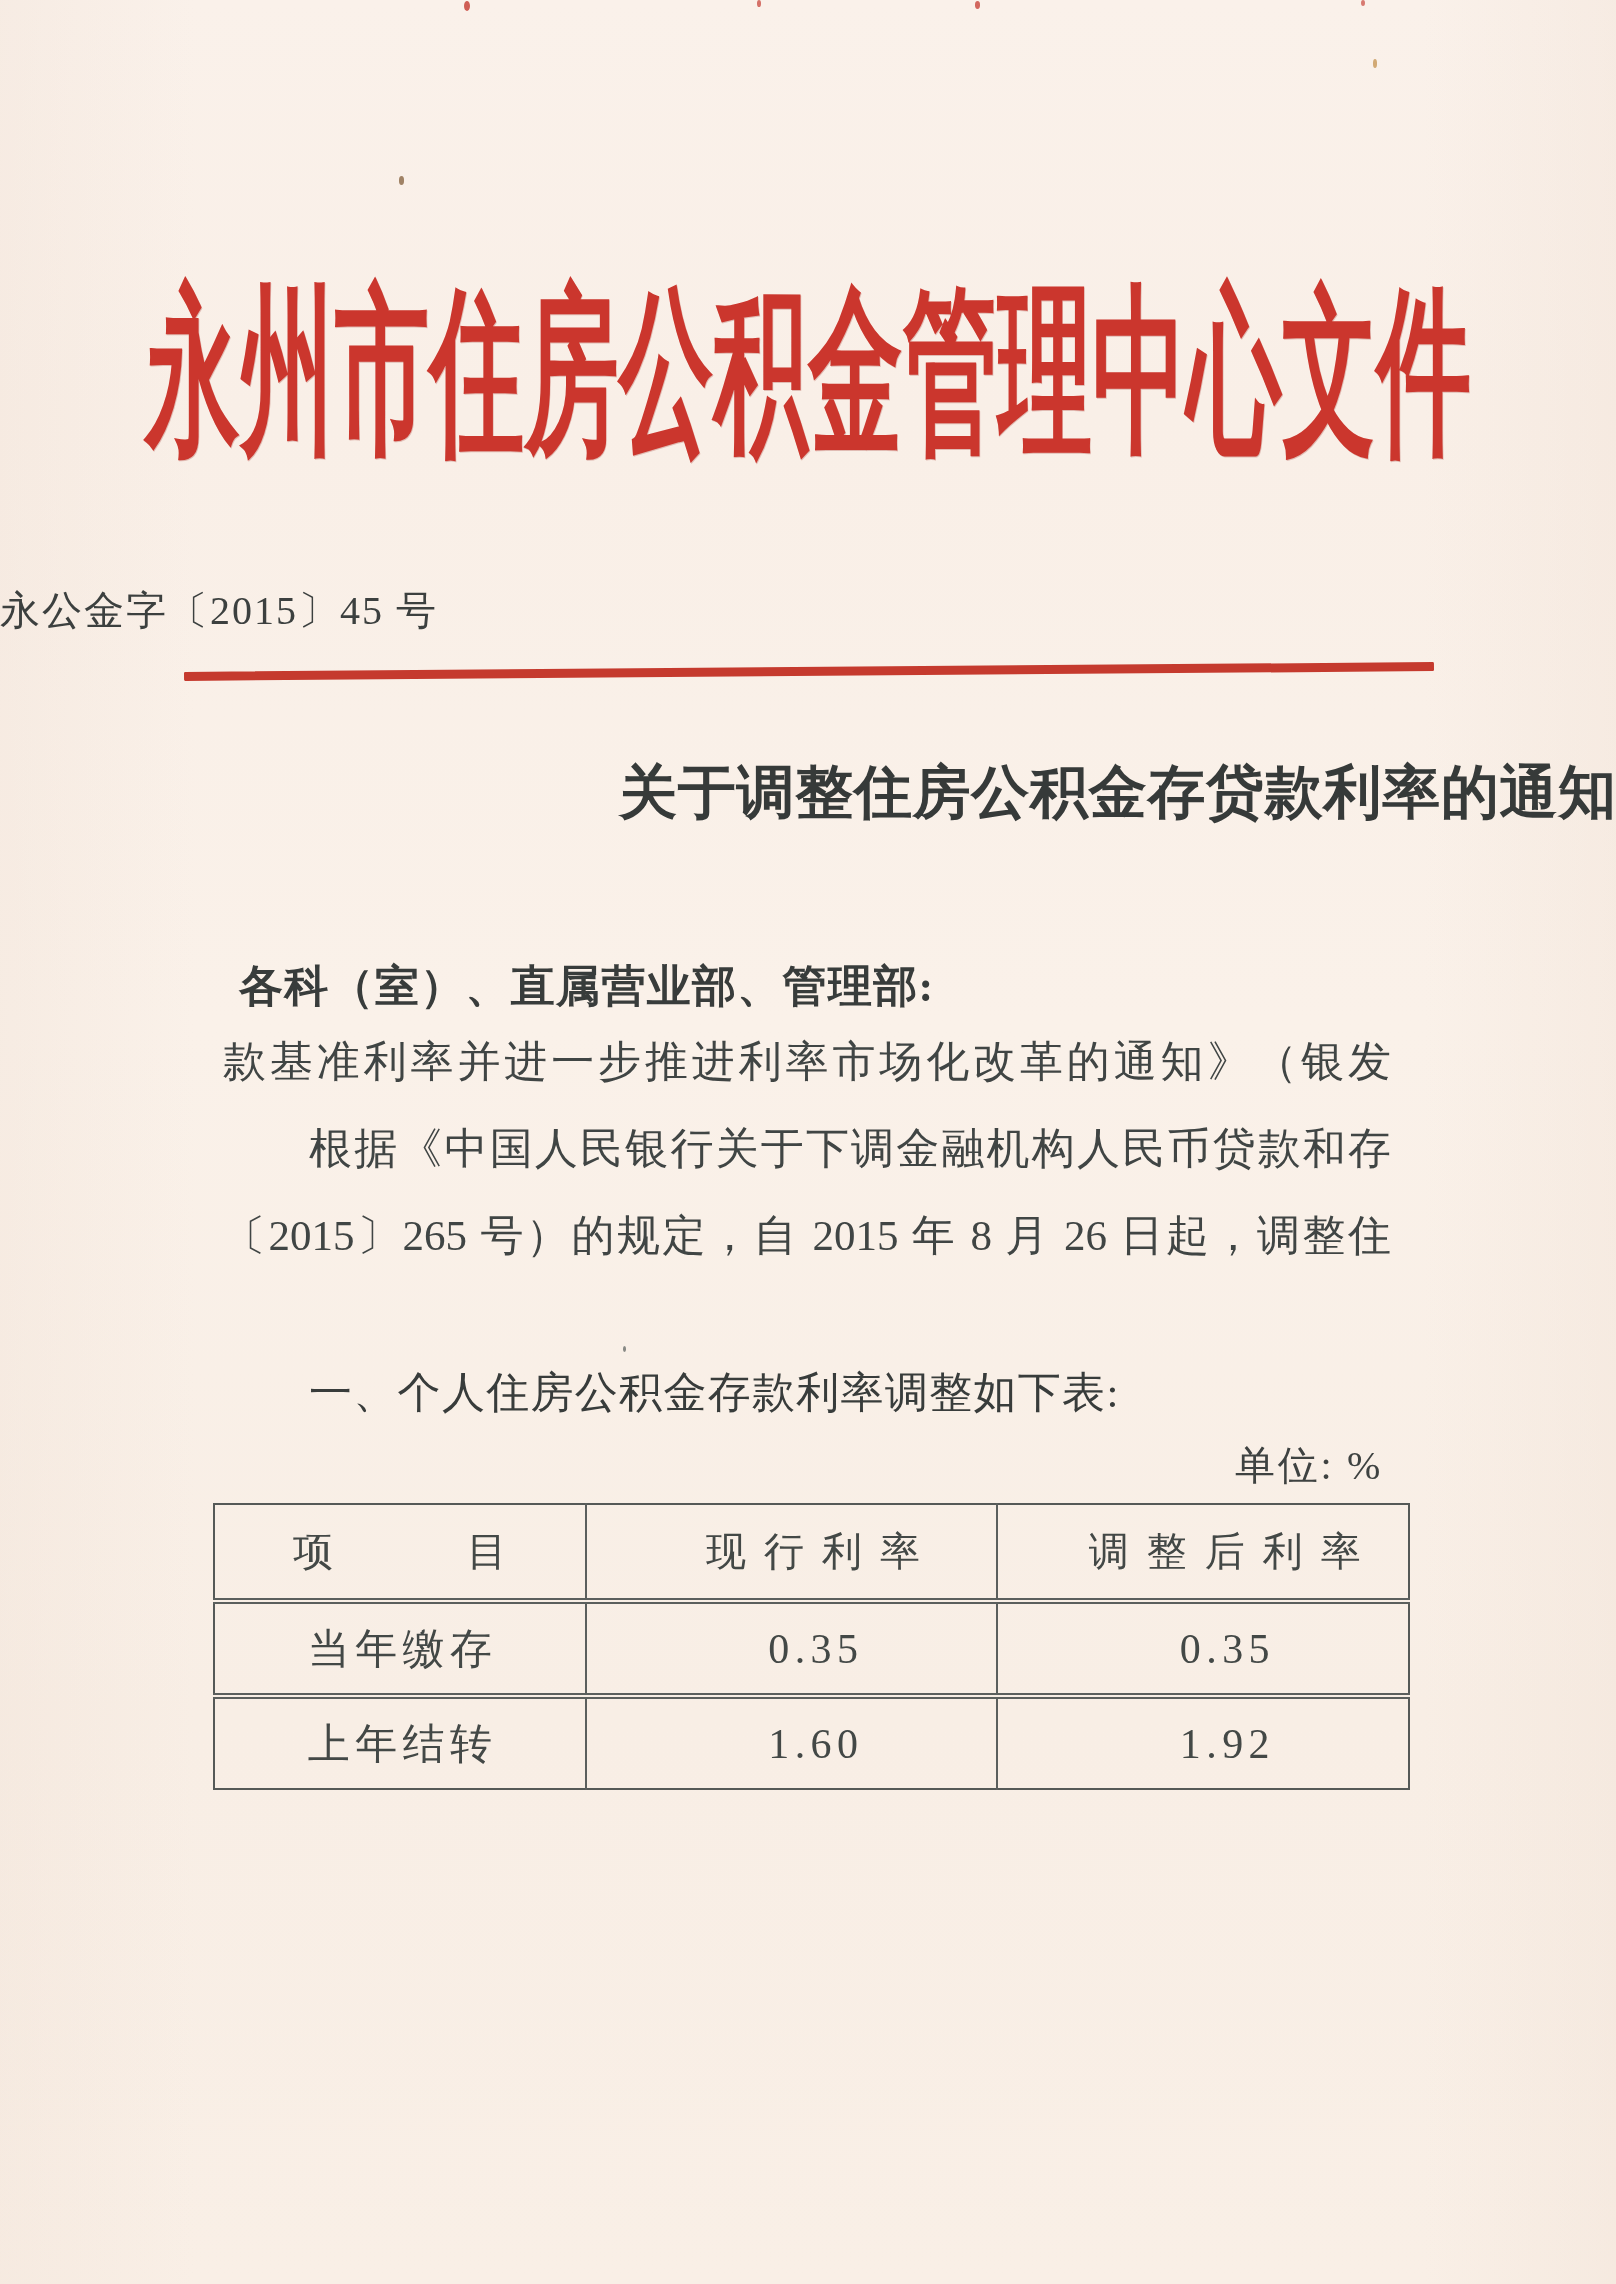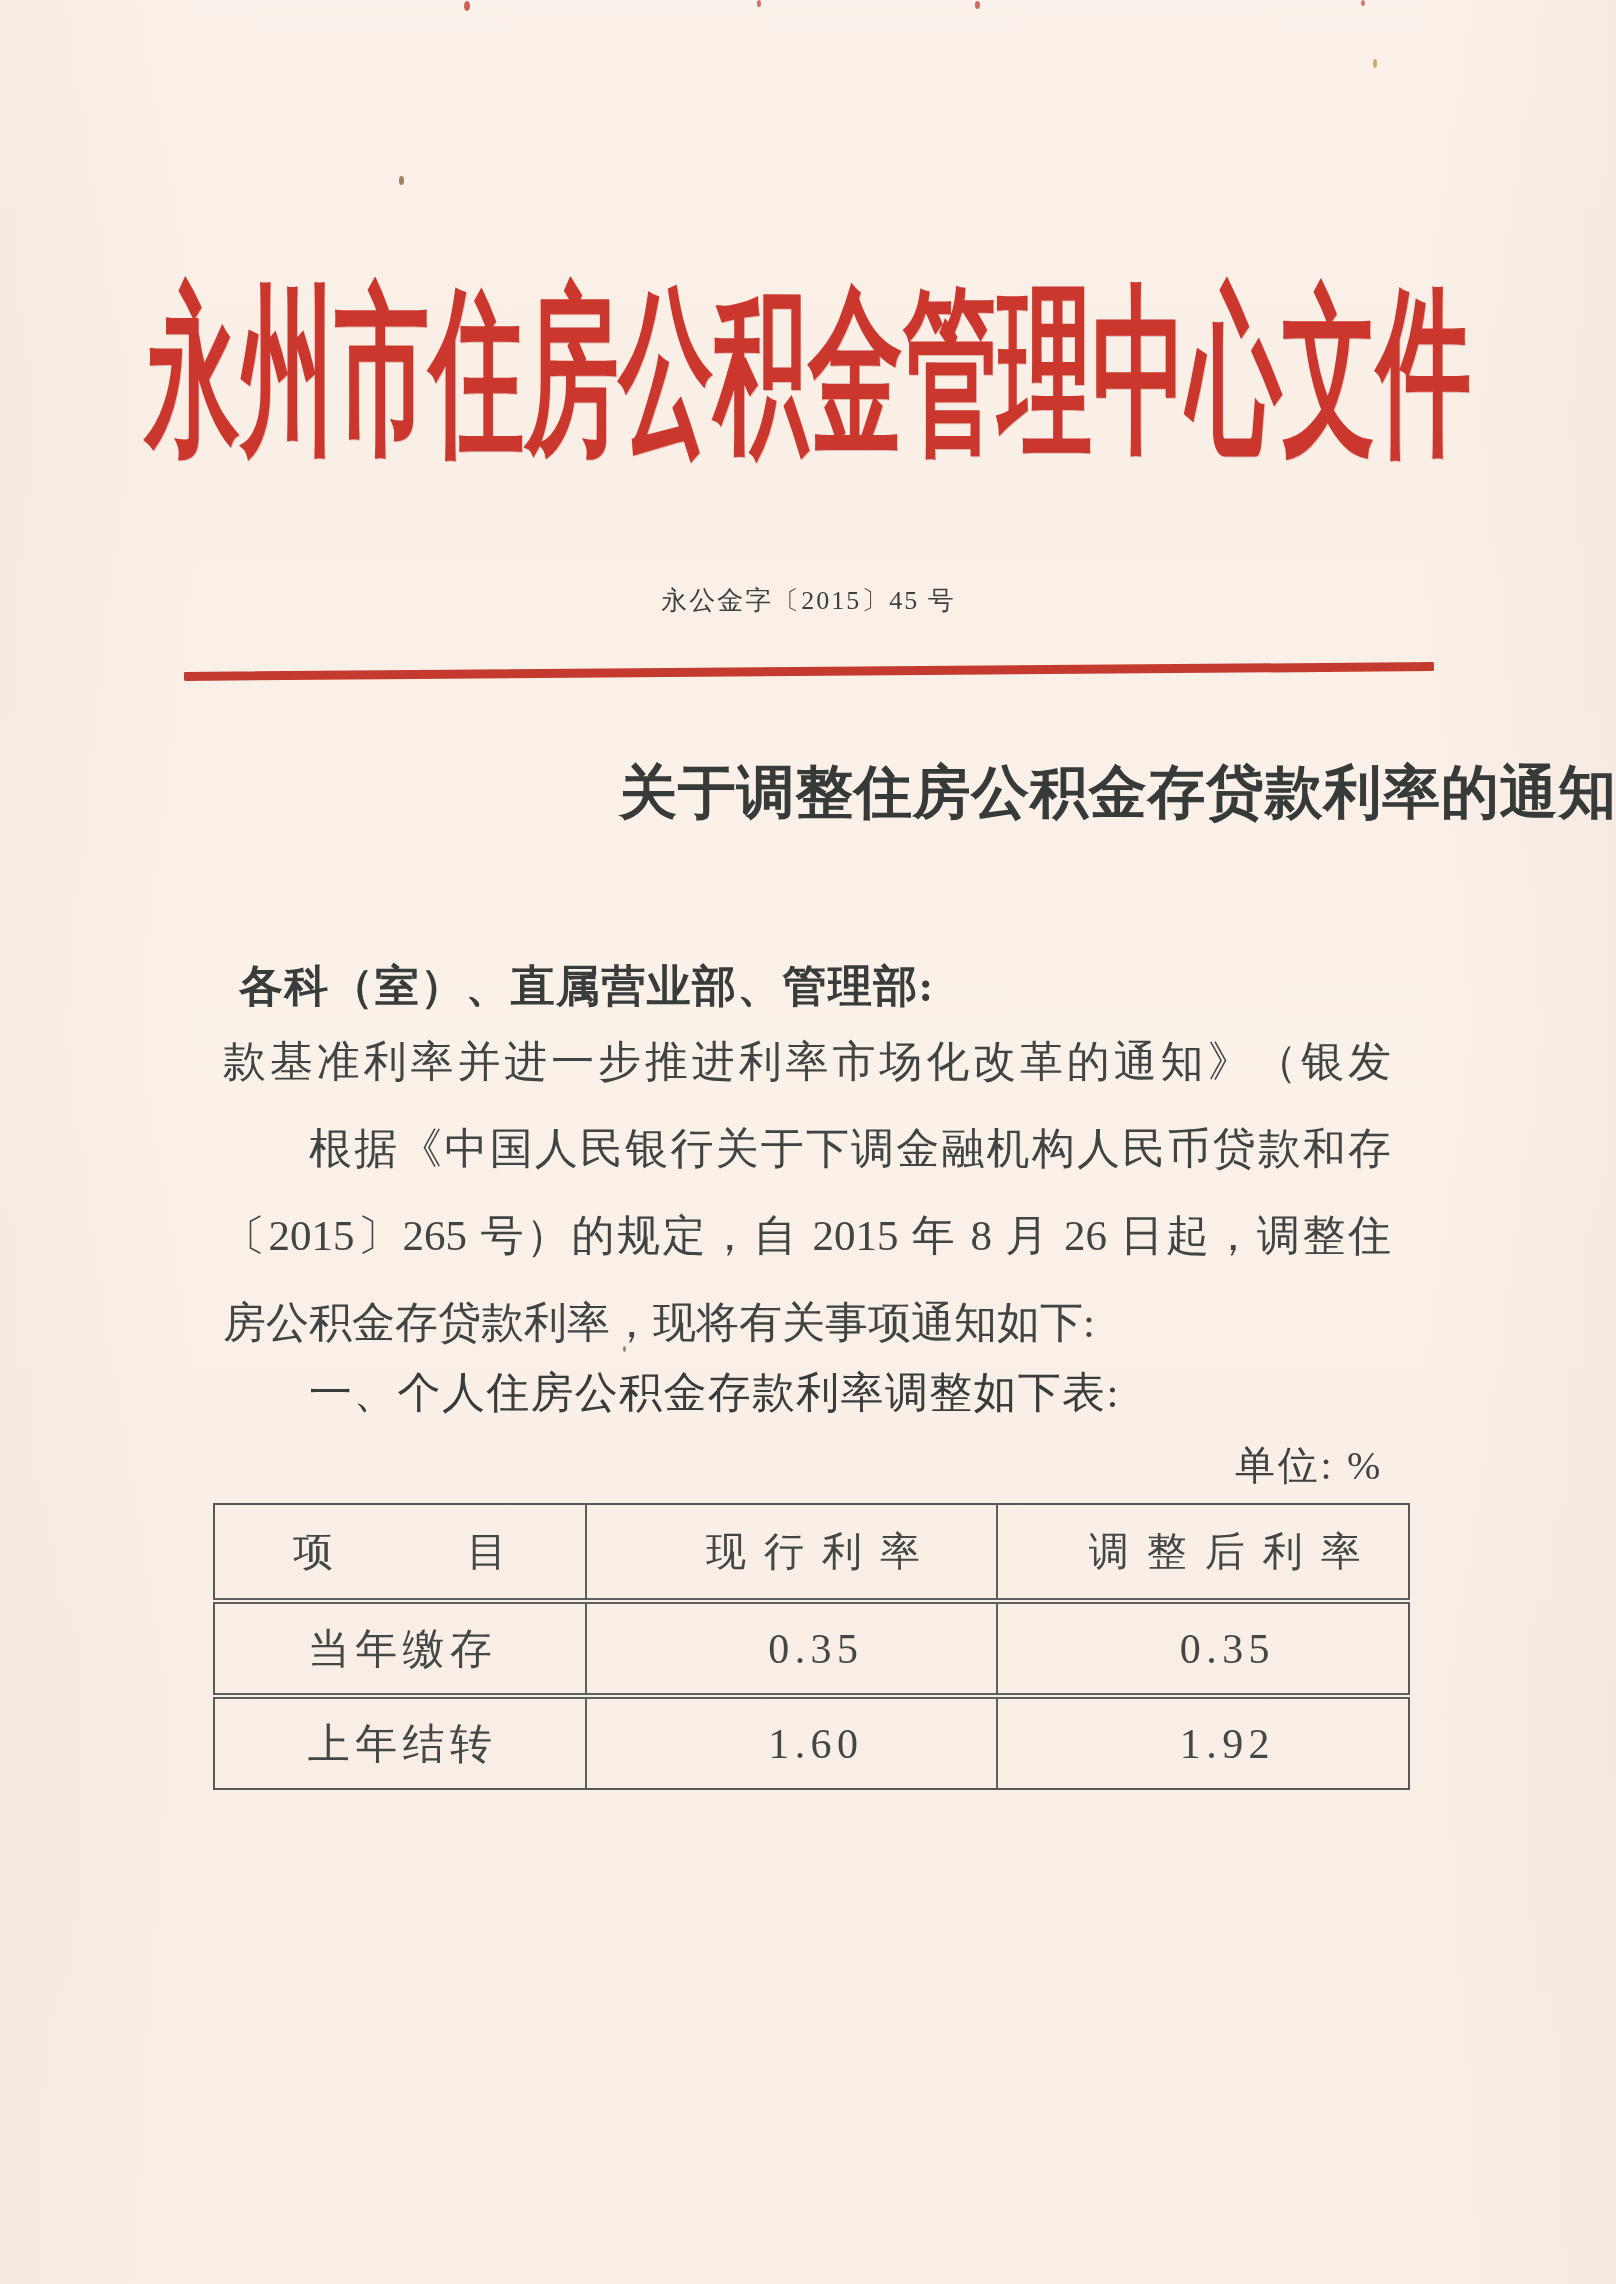--- a/index.html
+++ b/index.html
@@ -41,22 +41,22 @@
     transform-origin: 50% 50%;
     text-shadow: 0.7px 0.7px 0 rgba(150,30,25,0.25);
   }
 
   
   .doc-number {
     position: absolute;
     top: 583px;
     left: 0;
     width: 100%;
-    text-align: center;
-    font-size: 26px;
+    text-align: left;
+    font-size: 40px;
     letter-spacing: 2px;
     color: #3c403f;
   }
 
   
   .red-rule {
     position: absolute;
     top: 667px;
     left: 50%;
     width: 1250px;
@@ -202,21 +202,20 @@
   <div class="red-rule" style="background: rgb(197, 58, 46);"></div>
 
   <h1 class="doc-title">关于调整住房公积金存贷款利率的通知</h1>
 
   <p class="salutation">各科（室）、直属营业部、管理部:</p>
 
   <div class="paragraph">
     <div class="para-line">款基准利率并进一步推进利率市场化改革的通知》（银发</div>
     <div class="para-line first">根据《中国人民银行关于下调金融机构人民币贷款和存</div>
     <div class="para-line">〔2015〕265 号）的规定，自 2015 年 8 月 26 日起，调整住</div>
-    <div class="para-line last">房公积金存贷款利率，现将有关事项通知如下:</div>
   </div>
 
   <p class="section-heading">一、个人住房公积金存款利率调整如下表:</p>
 
   <div class="unit-label">单位: %</div>
 
   <table class="rate-table">
     <thead>
       <tr>
         <th>项　　目</th>

